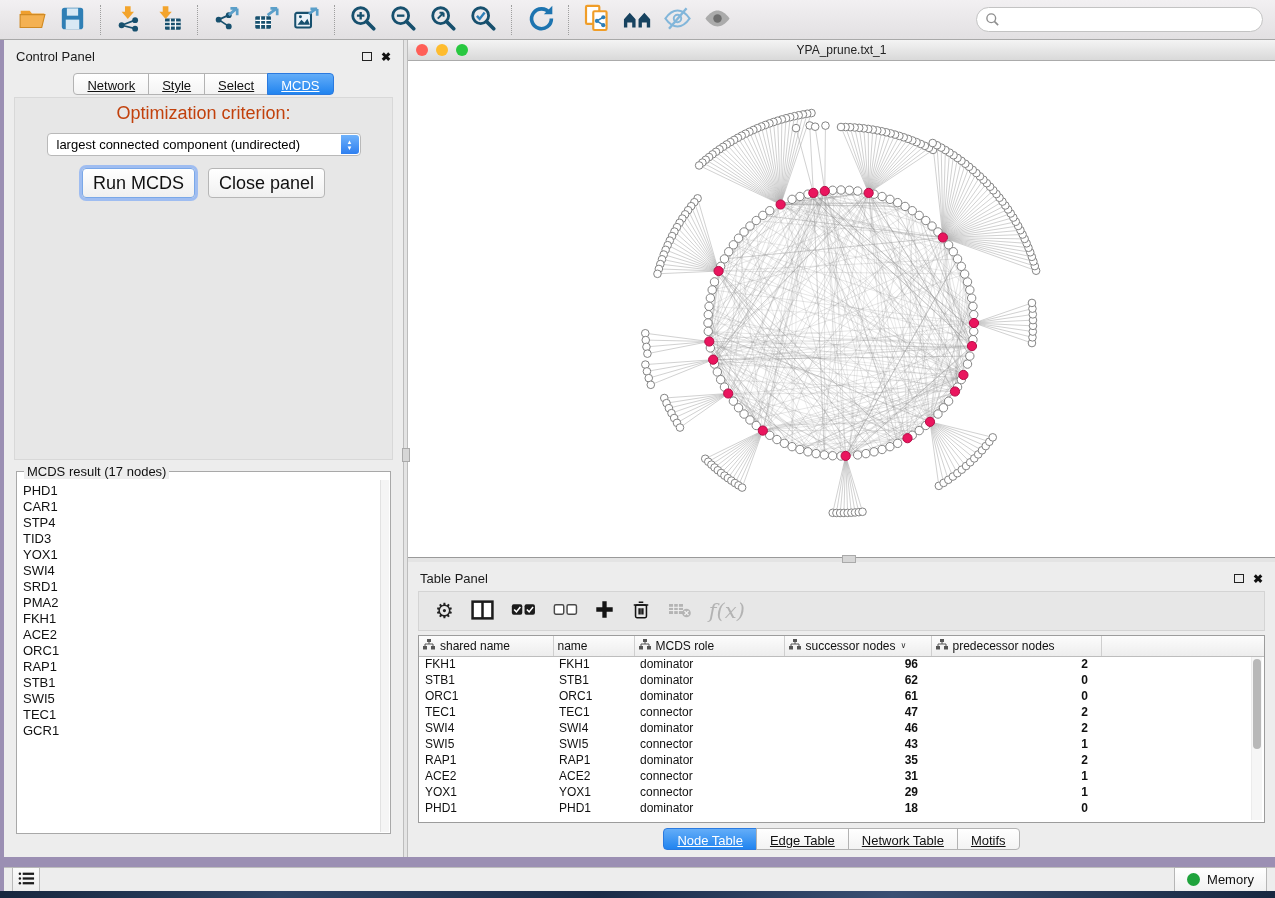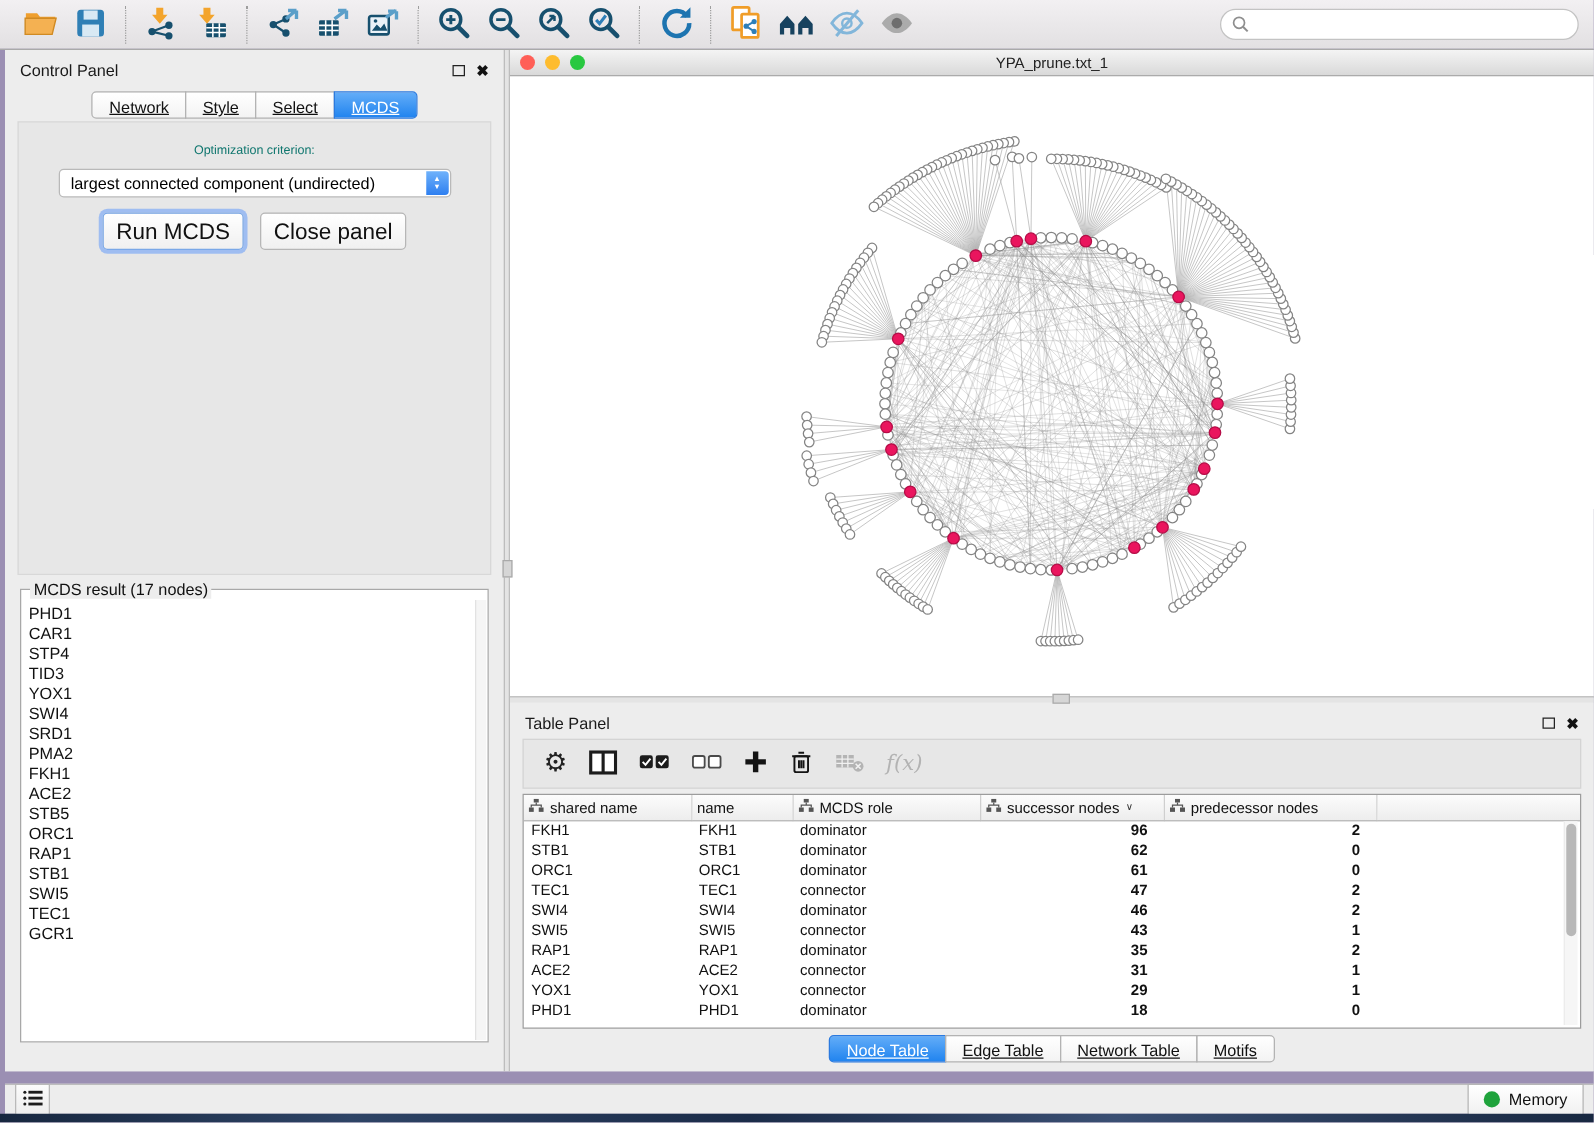--- a/index.html
+++ b/index.html
@@ -31,21 +31,21 @@
 
   .seg-tabs { display:flex; justify-content:center; margin-top:9px; }
   .seg-tab { font-size:13px; padding:4px 13px; height:22px; background:linear-gradient(#ffffff,#f3f3f3);
     border:1px solid #b3b3b3; margin-left:-1px; color:#111; cursor:pointer;text-decoration:underline; }
   .seg-tab:first-child { border-radius:4px 0 0 4px; margin-left:0; }
   .seg-tab:last-child { border-radius:0 4px 4px 0; }
   .seg-tab.active { background:linear-gradient(#63adf8,#2184ef); color:#fff; border-color:#2b7adf; }
 
   #mcds-pane { margin:2px 10px 0 10px; height:363px; background:#e7e7e7; border:1px solid #d8d8d8;
     display:flex; flex-direction:column; align-items:center; }
-  #criterion-label { font-size:10px; color:#0f766e; margin-top:17px; }
+  #criterion-label { font-size:18px; color:#c2410c; margin-top:5px; }
   #criterion-select { margin-top:9px; width:314px; height:23px; background:#fff; border:1px solid #b9b9b9;
     border-radius:4px; position:relative; font-size:13px; display:flex; align-items:center;
     padding-left:9px; cursor:pointer; }
   #criterion-stepper { position:absolute; right:1px; top:1px; bottom:1px; width:18px; border-radius:0 3px 3px 0;
     background:linear-gradient(#6fb2fb,#2e7ff0); display:flex; flex-direction:column;
     align-items:center; justify-content:center; color:#fff; }
   #criterion-stepper span { font-size:6px; line-height:6px; }
   #mcds-buttons { display:flex; gap:13px; margin-top:12px; }
   .push-btn { font-size:18px; height:30px; padding:0 10px; background:linear-gradient(#ffffff,#f0f0f0);
     border:1px solid #b6b6b6; border-radius:4px; color:#111; cursor:pointer; }
@@ -78,21 +78,21 @@
   #h-splitter { height:4px; background:#e4e4e4; position:relative; cursor:row-resize; }
   #h-splitter .grip { position:absolute; left:50%; top:-3px; width:14px; height:8px;
     background:#d6d6d6; border:1px solid #aaa; }
 
   
   #table-panel { flex:1; background:#ededed; display:flex; flex-direction:column; min-height:0; }
   #tp-toolbar { margin:5px 10px 4px 10px; height:40px; background:#e7e7e7; border:1px solid #d4d4d4;
     display:flex; align-items:center; gap:17px; padding:0 16px; }
   .tp-tool { border:none; background:transparent; display:flex; align-items:center; cursor:pointer; }
   .gear-glyph { font-size:21px; color:#222; line-height:20px; }
-  .fx-glyph { font-family:"DejaVu Serif", serif; font-style:italic; font-size:17px; color:#b3b3b3;text-align:center; }
+  .fx-glyph { font-family:"DejaVu Serif", serif; font-style:italic; font-size:21px; color:#b3b3b3;text-align:center; }
 
   #table-wrap { margin:0 10px; background:#fff; border:1px solid #9c9c9c; flex:none; height:188px;
     position:relative; overflow:hidden; }
   table { border-collapse:collapse; width:100%; table-layout:fixed; }
   th { height:20px; font-size:12px; font-weight:normal; color:#111;
     background:linear-gradient(#fcfcfc,#ededed); border-right:1px solid #cfcfcf; border-bottom:1px solid #bdbdbd;
     padding:0 4px; white-space:nowrap; overflow:hidden; }
   th .th-inner { display:flex; align-items:center; gap:5px; }
   td { height:16px; font-size:12px; color:#111; padding:0 6px; white-space:nowrap; overflow:hidden; }
   td.num { text-align:right; padding-right:13px;font-weight:bold; }
@@ -288,21 +288,20 @@
           <li>PHD1</li>
           <li>CAR1</li>
           <li>STP4</li>
           <li>TID3</li>
           <li>YOX1</li>
           <li>SWI4</li>
           <li>SRD1</li>
           <li>PMA2</li>
           <li>FKH1</li>
           <li>ACE2</li>
-          <li>STB5</li>
           <li>ORC1</li>
           <li>RAP1</li>
           <li>STB1</li>
           <li>SWI5</li>
           <li>TEC1</li>
           <li>GCR1</li>
         </ul>
       <div id="mcds-scroll-gutter"></div>
     </fieldset>
   </div>

